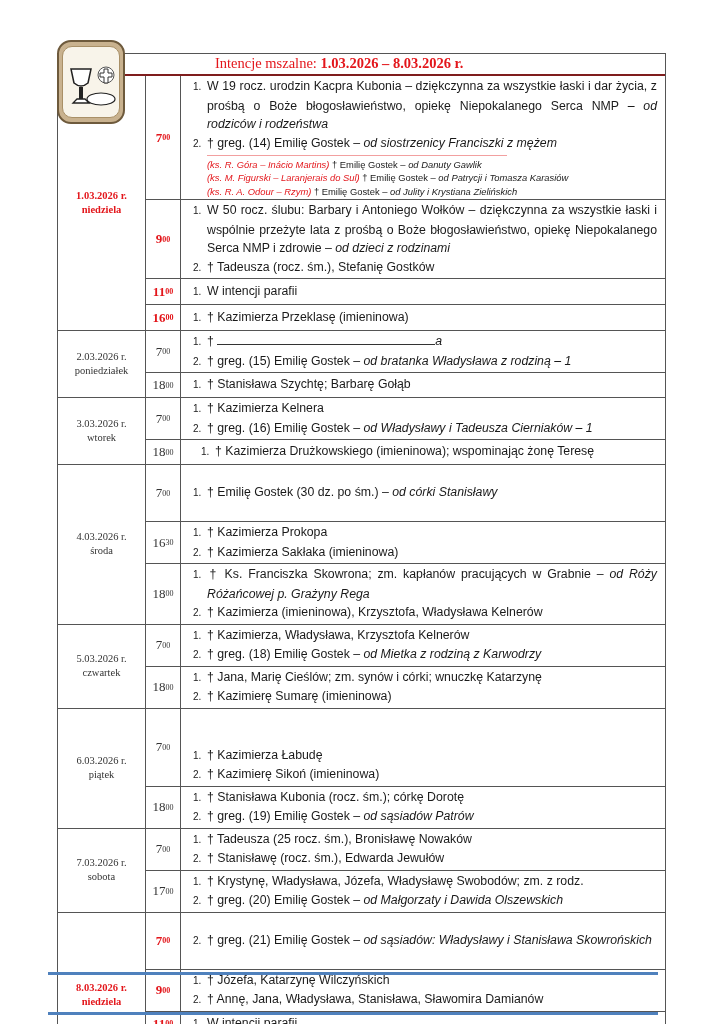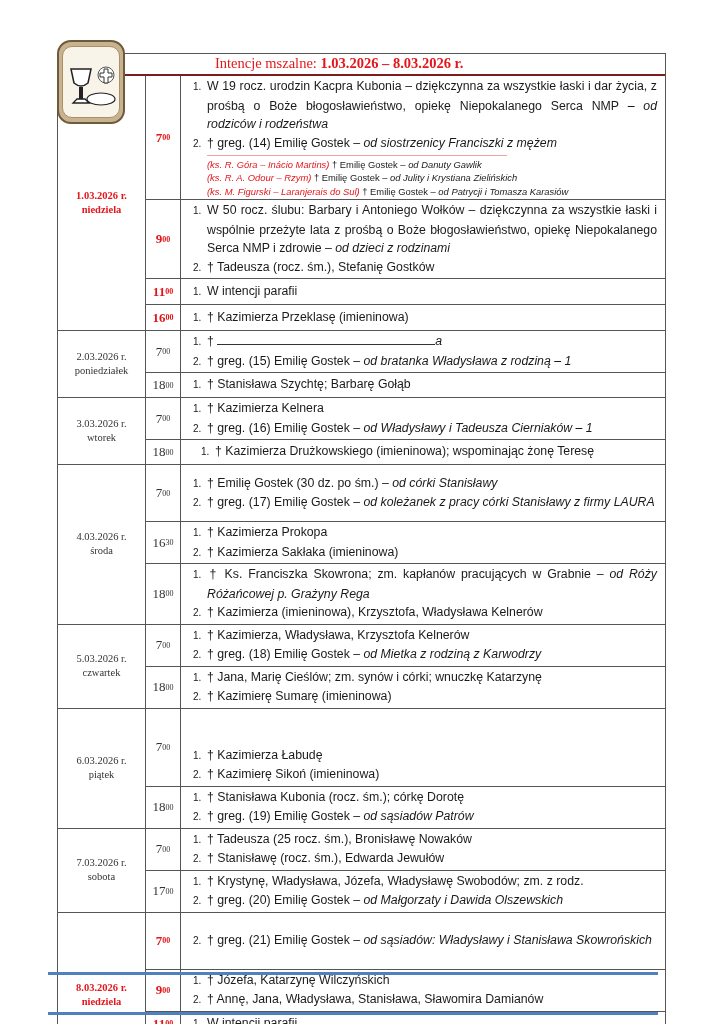--- a/index.html
+++ b/index.html
@@ -74,22 +74,22 @@
             <div class="time red">
               <span>7</span>
               <sup>00</sup>
             </div>
             <div class="ints" style="display: flex; flex-direction: column;">
               <div style="margin: auto 0px;">
                 <div class="int"><span class="num">1.</span><span>W 19 rocz. urodzin Kacpra Kubonia – dziękczynna za wszystkie łaski i dar życia, z prośbą o Boże błogosławieństwo, opiekę Niepokalanego Serca NMP </span><span class="it">– od rodziców i rodzeństwa</span></div>
                 <div class="int"><span class="num">2.</span><span>† greg. (14) Emilię Gostek – </span><span class="it">od siostrzenicy Franciszki z mężem</span></div>
                 <div class="sep"></div>
                 <div class="note"><span class="red">(ks. R. Góra – Inácio Martins)</span><span> † Emilię Gostek – </span><span class="it">od Danuty Gawlik</span></div>
+                <div class="note"><span class="red">(ks. M. Figurski – Laranjerais do Sul)</span><span> † Emilię Gostek – </span><span class="it">od Patrycji i Tomasza Karasiów</span></div>
                 <div class="note"><span class="red">(ks. R. A. Odour – Rzym)</span><span> † Emilię Gostek – </span><span class="it">od Julity i Krystiana Zielińskich</span></div>
-                <div class="note"><span class="red">(ks. M. Figurski – Laranjerais do Sul)</span><span> † Emilię Gostek – </span><span class="it">od Patrycji i Tomasza Karasiów</span></div>
               </div>
             </div>
           </div>
           <div class="slot" style="min-height: 75px;">
             <div class="time red">
               <span>9</span>
               <sup>00</sup>
             </div>
             <div class="ints" style="display: flex; flex-direction: column; align-items: center;">
               <div style="margin: auto 0px;">
@@ -191,21 +191,20 @@
         </div>
         <div class="slots">
           <div class="slot" style="min-height: 56px;">
             <div class="time">
               <span>7</span>
               <sup>00</sup>
             </div>
             <div class="ints" style="display: flex; flex-direction: column;">
               <div style="margin: auto 0px;">
                 <div class="int"><span class="num">1.</span><span>† Emilię Gostek (30 dz. po śm.) – </span><span class="it">od córki Stanisławy</span></div>
-                <div class="int"><span class="num">2.</span><span>† greg. (17) Emilię Gostek – </span><span class="it">od koleżanek z pracy córki Stanisławy z firmy LAURA</span></div>
               </div>
             </div>
           </div>
           <div class="slot" style="min-height: 38px;">
             <div class="time">
               <span>16</span>
               <sup>30</sup>
             </div>
             <div class="ints" style="display: flex; flex-direction: column;">
               <div style="margin: auto 0px;">

